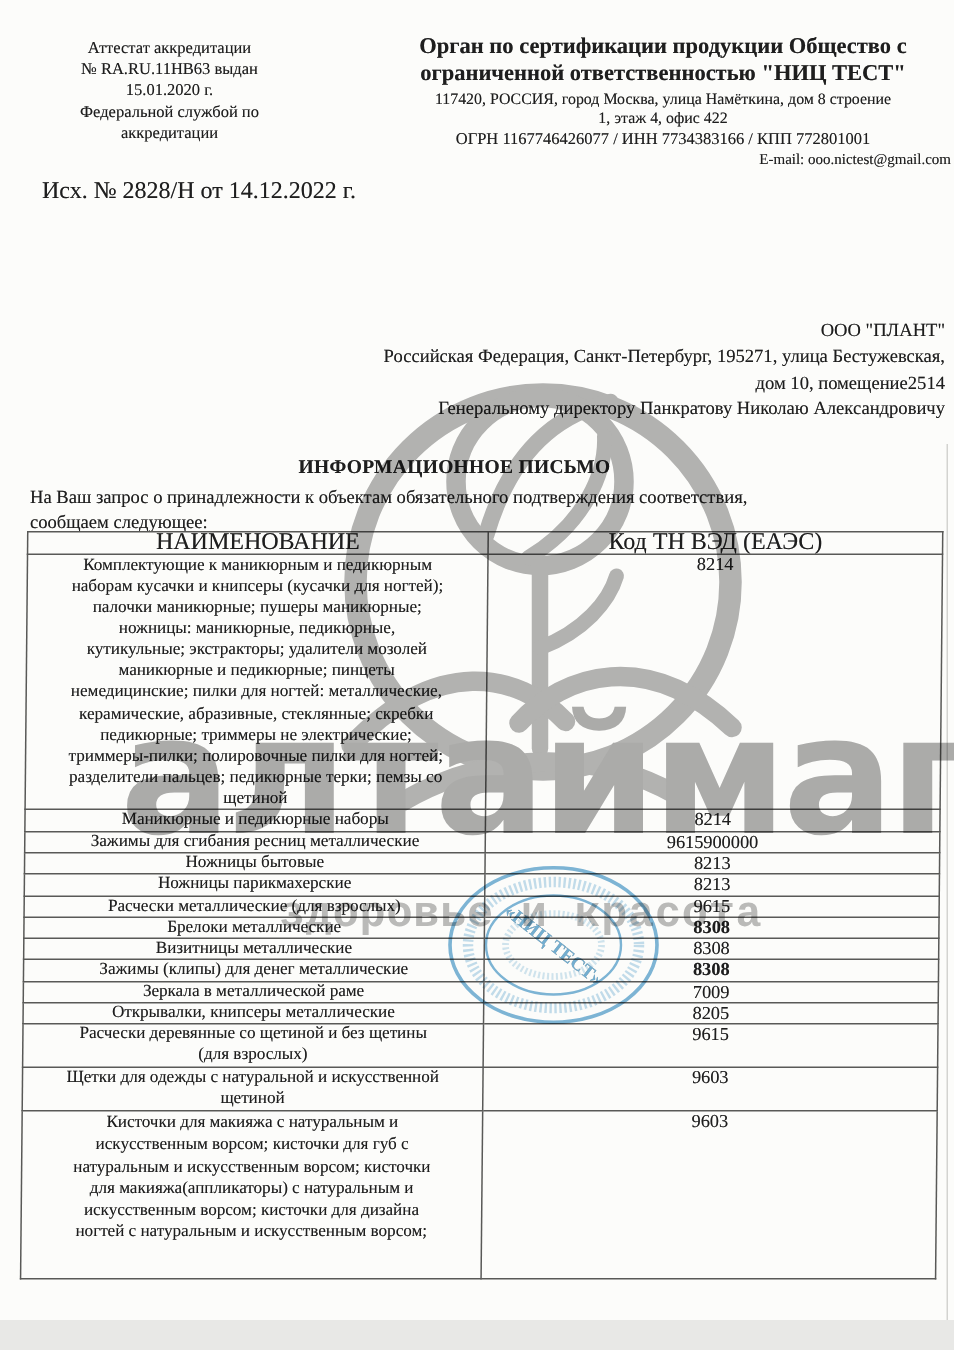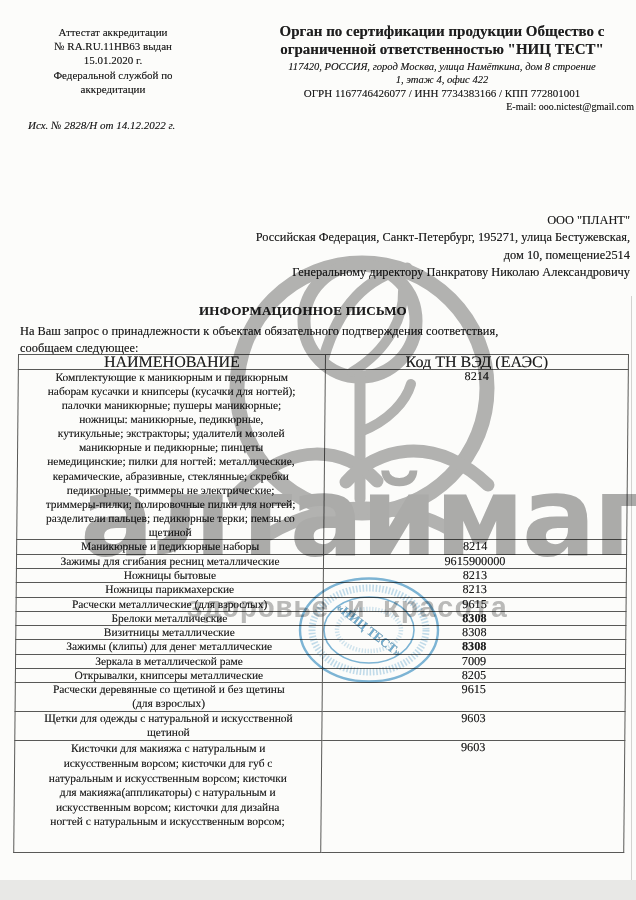--- a/index.html
+++ b/index.html
@@ -6,24 +6,24 @@
   .page{
     position:relative;width:636px;height:880px;margin:0 auto;
     background:#fcfcfa;overflow:hidden;
     font-family:"Liberation Serif",serif;color:#1e1e1e;
     text-shadow:0 0 .35px rgba(40,40,40,.55);
   }
   .pre{white-space:pre-line;}
   
   .accred{position:absolute;left:30px;top:25px;width:166px;text-align:center;
           font-size:11px;line-height:14.2px;}
-  .outgoing{position:absolute;left:28px;top:119px;font-size:11px;font-style:italic;}
+  .outgoing{position:absolute;left:28px;top:119px;font-size:16px;}
   .org{position:absolute;left:250px;top:22px;width:384px;text-align:center;}
   .org-name{font-weight:bold;font-size:15px;line-height:18px;}
-  .org-address{font-size:10.6px;line-height:13px;margin-top:2px;font-style:italic;}
+  .org-address{font-size:10.6px;line-height:13px;margin-top:2px;}
   .org-reg{font-size:11px;line-height:13px;margin-top:1px;}
   .org-email{font-size:10px;line-height:12px;margin-top:1px;text-align:right;}
   
   .recipient{position:absolute;right:6px;top:212px;width:472px;text-align:right;
              font-size:12.4px;line-height:17.4px;}
   
   .title{position:absolute;left:0;top:303px;width:606px;text-align:center;
          font-weight:bold;font-size:13px;letter-spacing:.2px;}
   .intro{position:absolute;left:20px;top:323px;width:606px;
          font-size:12.4px;line-height:16.5px;}

